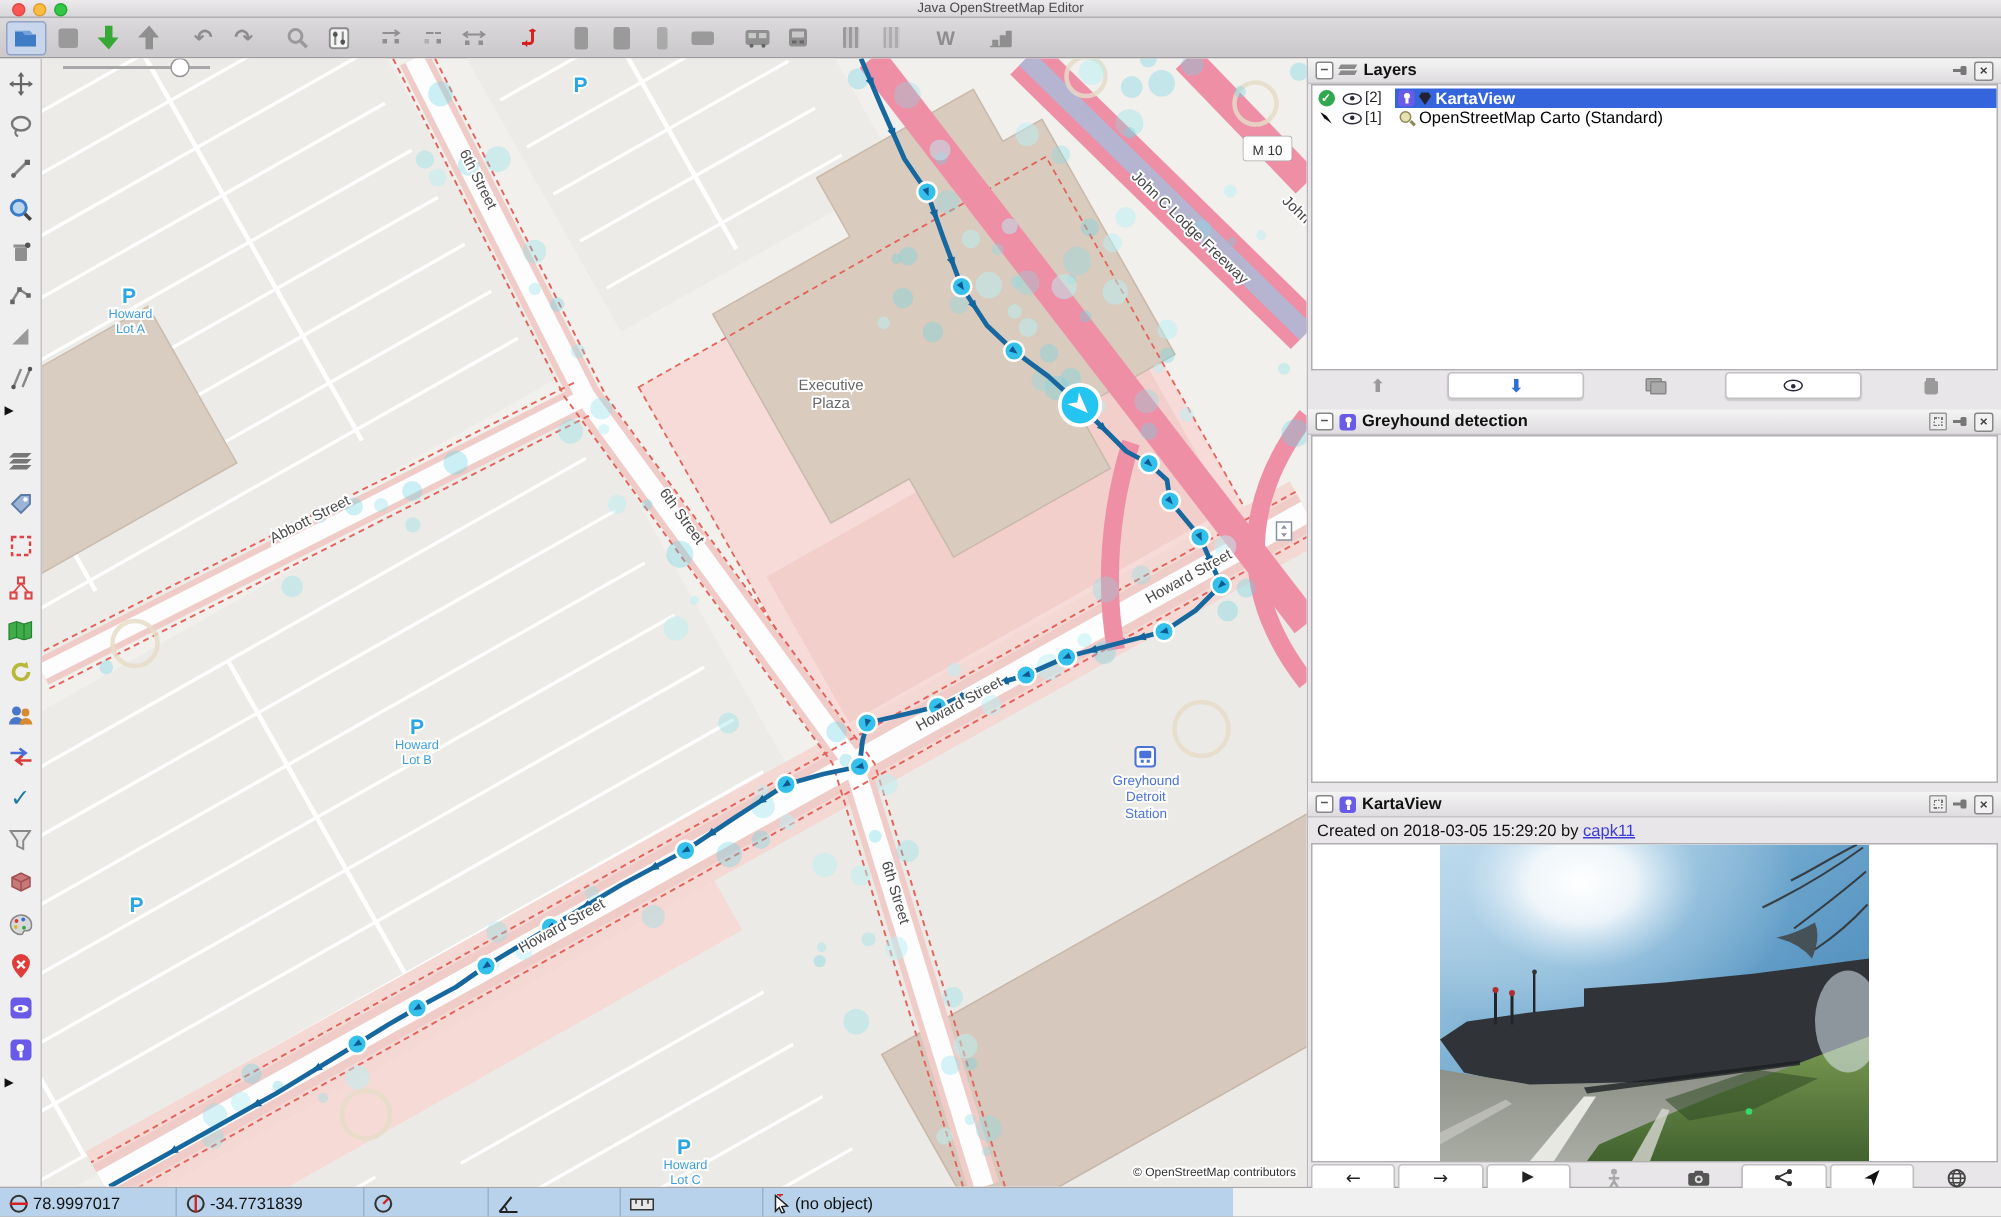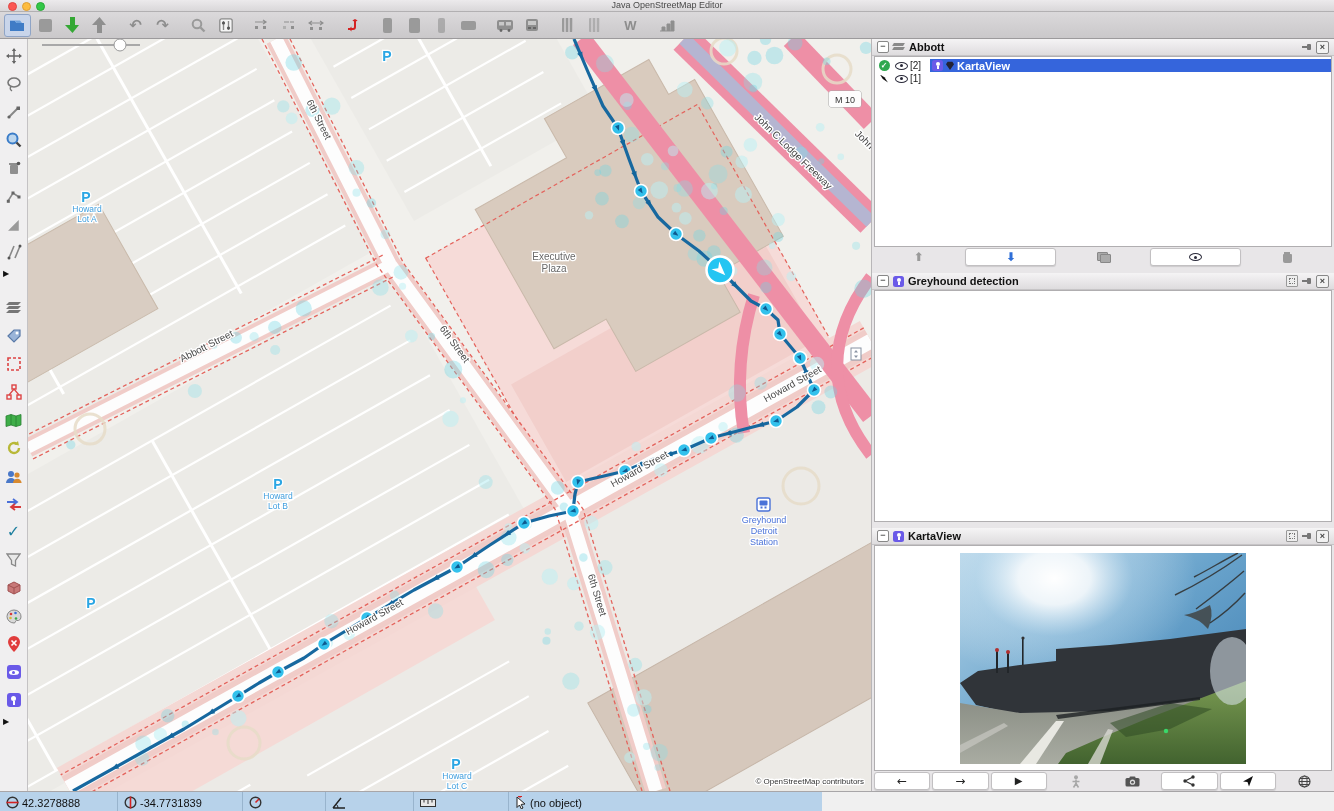--- a/index.html
+++ b/index.html
@@ -736,21 +736,21 @@
         </g>
       </svg>
     </div>
 
     <div id="rightcol">
 
       <div style="display:flex;flex-direction:column;flex:0 0 228px;">
         <div class="phead">
           <span class="collapse-box">−</span>
           <span class="layers-mini"></span>
-          <span>Abbott</span>
+          <span>Layers</span>
           <span class="spacer"></span>
           <span class="pin-ic"></span>
           <span class="close-ic">×</span>
         </div>
         <div class="pbody" style="flex:1;padding-top:2px;">
           <div class="lrow">
             <span class="cellg">
                 <span class="gcheck">✓</span>
               </span>
             <span class="celle">
@@ -764,20 +764,24 @@
             </span>
           </div>
           <div class="lrow">
             <span class="cellg">
                 <span class="nib"></span>
               </span>
             <span class="celle">
                 <span class="eye"></span>
               </span>
             <span class="cellc">[1]</span>
+            <span class="selzone">
+              <span class="maglayer"></span>
+              <span class="lname">OpenStreetMap Carto (Standard)</span>
+            </span>
           </div>
         </div>
         <div class="lbtnrow">
           <div class="lbtn">
               <span class="arrowup">⬆</span>
             </div>
           <div class="lbtn raised">
               <span class="arrowdn">⬇</span>
             </div>
           <div class="lbtn">
@@ -812,20 +816,21 @@
       <div style="display:flex;flex-direction:column;flex:1;">
         <div class="phead">
           <span class="collapse-box">−</span>
           <span class="kvicon" style="flex:none;"></span>
           <span>KartaView</span>
           <span class="spacer"></span>
           <span class="win-ic"></span>
           <span class="pin-ic"></span>
           <span class="close-ic">×</span>
         </div>
+        <div id="kvcreated"><span>Created on 2018-03-05 15:29:20 by </span><a href="#">capk11</a></div>
         <div id="photobox">
           <svg width="286" height="211" viewBox="0 0 286 211">
             <defs>
               <linearGradient id="sky" x1="0" y1="0" x2="1" y2="0.9">
                 <stop offset="0" stop-color="#b4d4e8"></stop>
                   <stop offset="0.5" stop-color="#6aa4cc"></stop>
                   <stop offset="1" stop-color="#3f7fb2"></stop>
               </linearGradient>
               <radialGradient id="sun" cx="0.33" cy="0.12" r="0.5">
                 <stop offset="0" stop-color="#ffffff"></stop>
@@ -913,21 +918,21 @@
     </div>
   </div>
 
   <div id="statusbar">
     <div id="sbleft">
       <div class="sbseg" style="width:105px;">
         <svg width="13" height="13" viewBox="0 0 13 13">
             <circle cx="6.5" cy="6.5" r="5.3" fill="none" stroke="#333" stroke-width="1.4"></circle>
             <line x1="0.5" y1="6.5" x2="12.5" y2="6.5" stroke="#d42222" stroke-width="1.6"></line>
           </svg>
-        <span>42.3278888</span>
+        <span>78.9997017</span>
       </div>
       <div class="sbseg" style="width:112px;">
         <svg width="13" height="13" viewBox="0 0 13 13">
             <circle cx="6.5" cy="6.5" r="5.3" fill="none" stroke="#333" stroke-width="1.4"></circle>
             <line x1="6.5" y1="0.5" x2="6.5" y2="12.5" stroke="#d42222" stroke-width="1.6"></line>
           </svg>
         <span>-34.7731839</span>
       </div>
       <div class="sbseg" style="width:70px;">
         <svg width="13" height="13" viewBox="0 0 13 13">

